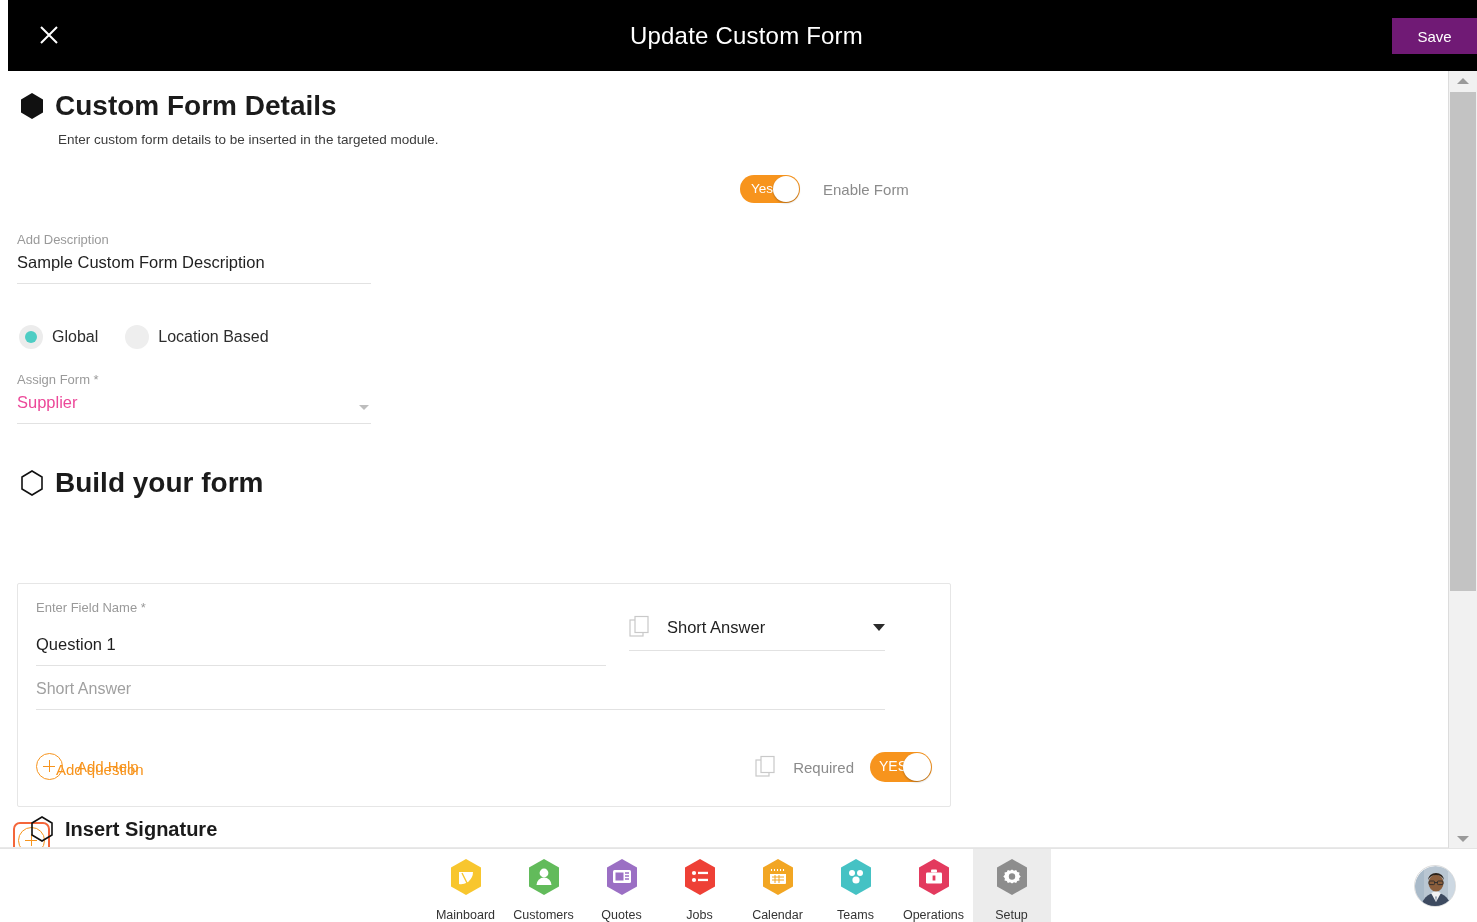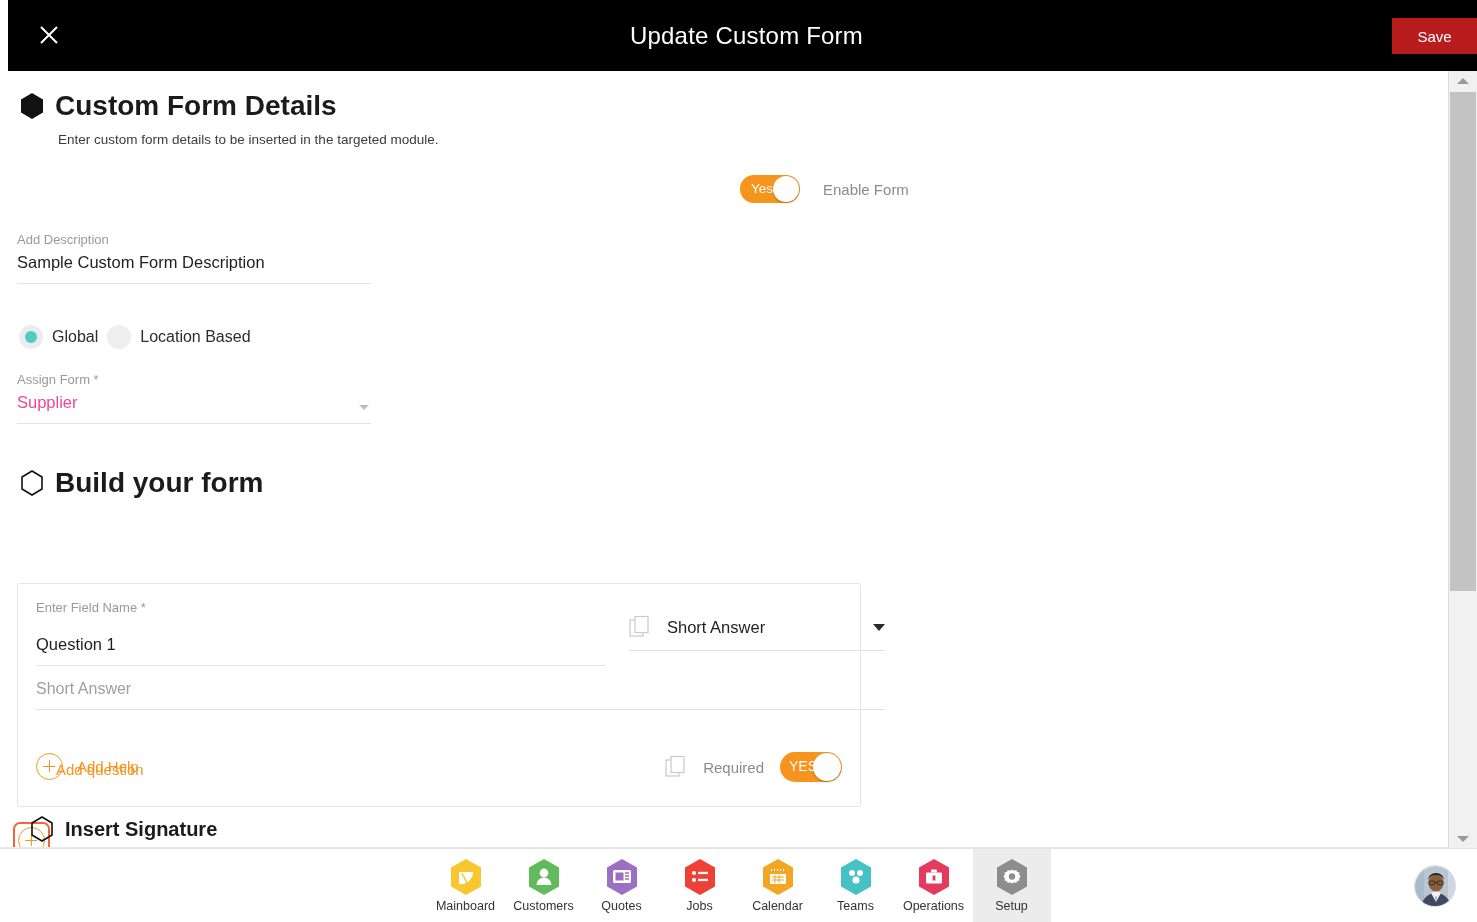--- a/index.html
+++ b/index.html
@@ -28,21 +28,21 @@
     position: absolute; left: 0; top: 0;
     width: 1477px; height: 71px;
     display: flex; align-items: center; justify-content: center;
     color: #ffffff; font-size: 24px; font-weight: 400;
     letter-spacing: .2px;
     pointer-events: none;
   }
   .save-btn {
     position: absolute; right: 8px; top: 18px;
     width: 85px; height: 36px;
-    background: #b91c1c;
+    background: #701a75;
     color: #ffffff; font-size: 15px;
     border: none; cursor: pointer;
     display: flex; align-items: center; justify-content: center;
     font-family: "Liberation Sans", sans-serif;
   }
 
   
   .content {
     position: absolute; top: 71px; left: 0;
     width: 1448px; height: 777px;
@@ -103,39 +103,39 @@
   }
   .toggle-yes .knob {
     position: absolute; right: 1px; top: 1px;
     width: 26px; height: 26px; border-radius: 50%;
     background: #ffffff;
     box-shadow: 0 1px 2px rgba(0,0,0,.28);
   }
   .toggle-caption { font-size: 15px; color: #8b8b8b; }
 
   
-  .radio-row { display: flex; align-items: center; gap: 9px; }
+  .radio-row { display: flex; align-items: center; gap: 27px; }
   .radio { display: flex; align-items: center; gap: 9px; cursor: pointer; }
   .radio-circle {
     width: 24px; height: 24px; border-radius: 50%;
     background: #eeeeee;
     display: flex; align-items: center; justify-content: center;
   }
   .radio-circle.on { background: #ececec; }
   .radio-dot {
     width: 12px; height: 12px; border-radius: 50%;
     background: #4ecdc4;
   }
   .radio-label { font-size: 16px; color: #2d2d2d; }
 
   
   .qcard {
     position: absolute;
     left: 17px; top: 512px;
-    width: 844px; height: 224px;
+    width: 934px; height: 224px;
     background: #ffffff;
     border: 1px solid #e6e6e6;
     border-radius: 2px;
     padding-left: 43px;
   }
   .q-underline { border-bottom: 1px solid #e2e2e2; }
 
   .copy-icon { width: 22px; height: 24px; flex: 0 0 22px; }
 
   .dd-caret {
@@ -236,21 +236,21 @@
   .nav-item {
     width: 78px; height: 74px;
     display: flex; flex-direction: column;
     align-items: center; justify-content: flex-start;
     padding-top: 9px; cursor: pointer;
   }
   .nav-item.active { background: #ececec; }
   .nav-icon { width: 34px; height: 38px; }
   .nav-label {
     font-size: 12.5px; color: #333333;
-    margin-top: 3px; white-space: nowrap;
+    margin-top: 12px; white-space: nowrap;
   }
   .avatar {
     position: absolute; right: 21px; top: 16px;
     width: 42px; height: 42px; border-radius: 50%;
     overflow: hidden; cursor: pointer;
     border: 1px solid #dddddd;
   }
 </style>
 </head>
 <body>

